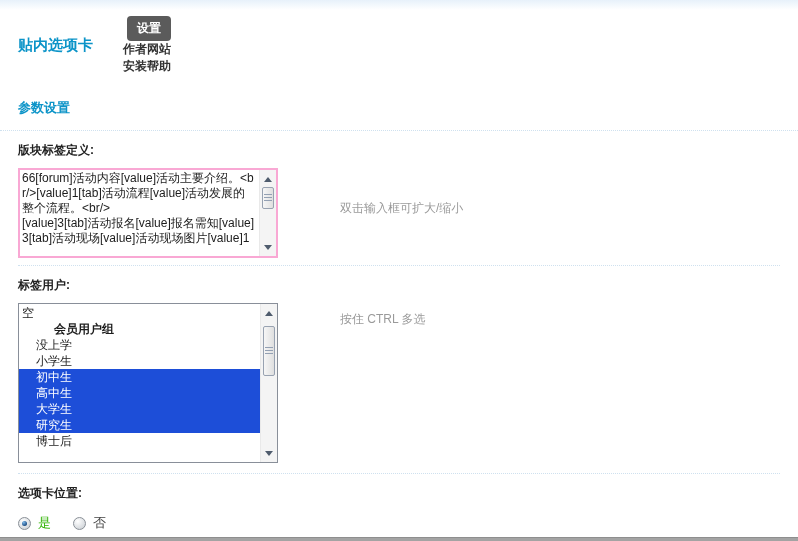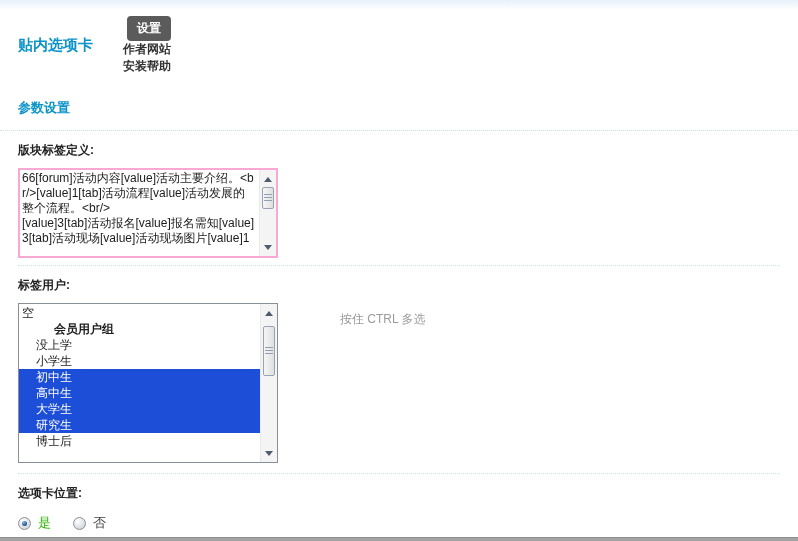--- a/index.html
+++ b/index.html
@@ -168,20 +168,21 @@
       <div class="fake-textarea">
         <div class="ta-text">66[forum]活动内容[value]活动主要介绍。&lt;br/&gt;[value]1[tab]活动流程[value]活动发展的整个流程。&lt;br/&gt;
 [value]3[tab]活动报名[value]报名需知[value]3[tab]活动现场[value]活动现场图片[value]1</div>
         <div class="sb">
           <div class="sb-arrow up"></div>
           <div class="sb-thumb ta-thumb"></div>
           <div class="sb-arrow down"></div>
         </div>
       </div>
     </div>
+    <div class="help pad-mid">双击输入框可扩大/缩小</div>
   </div>
   <div class="dotted-sep sep-1"></div>
 </div>
 
 <div class="form-row">
   <div class="row-label">标签用户:</div>
   <div class="field-flex">
     <div class="field-left">
       <div class="fake-listbox">
         <div class="lb-items">

